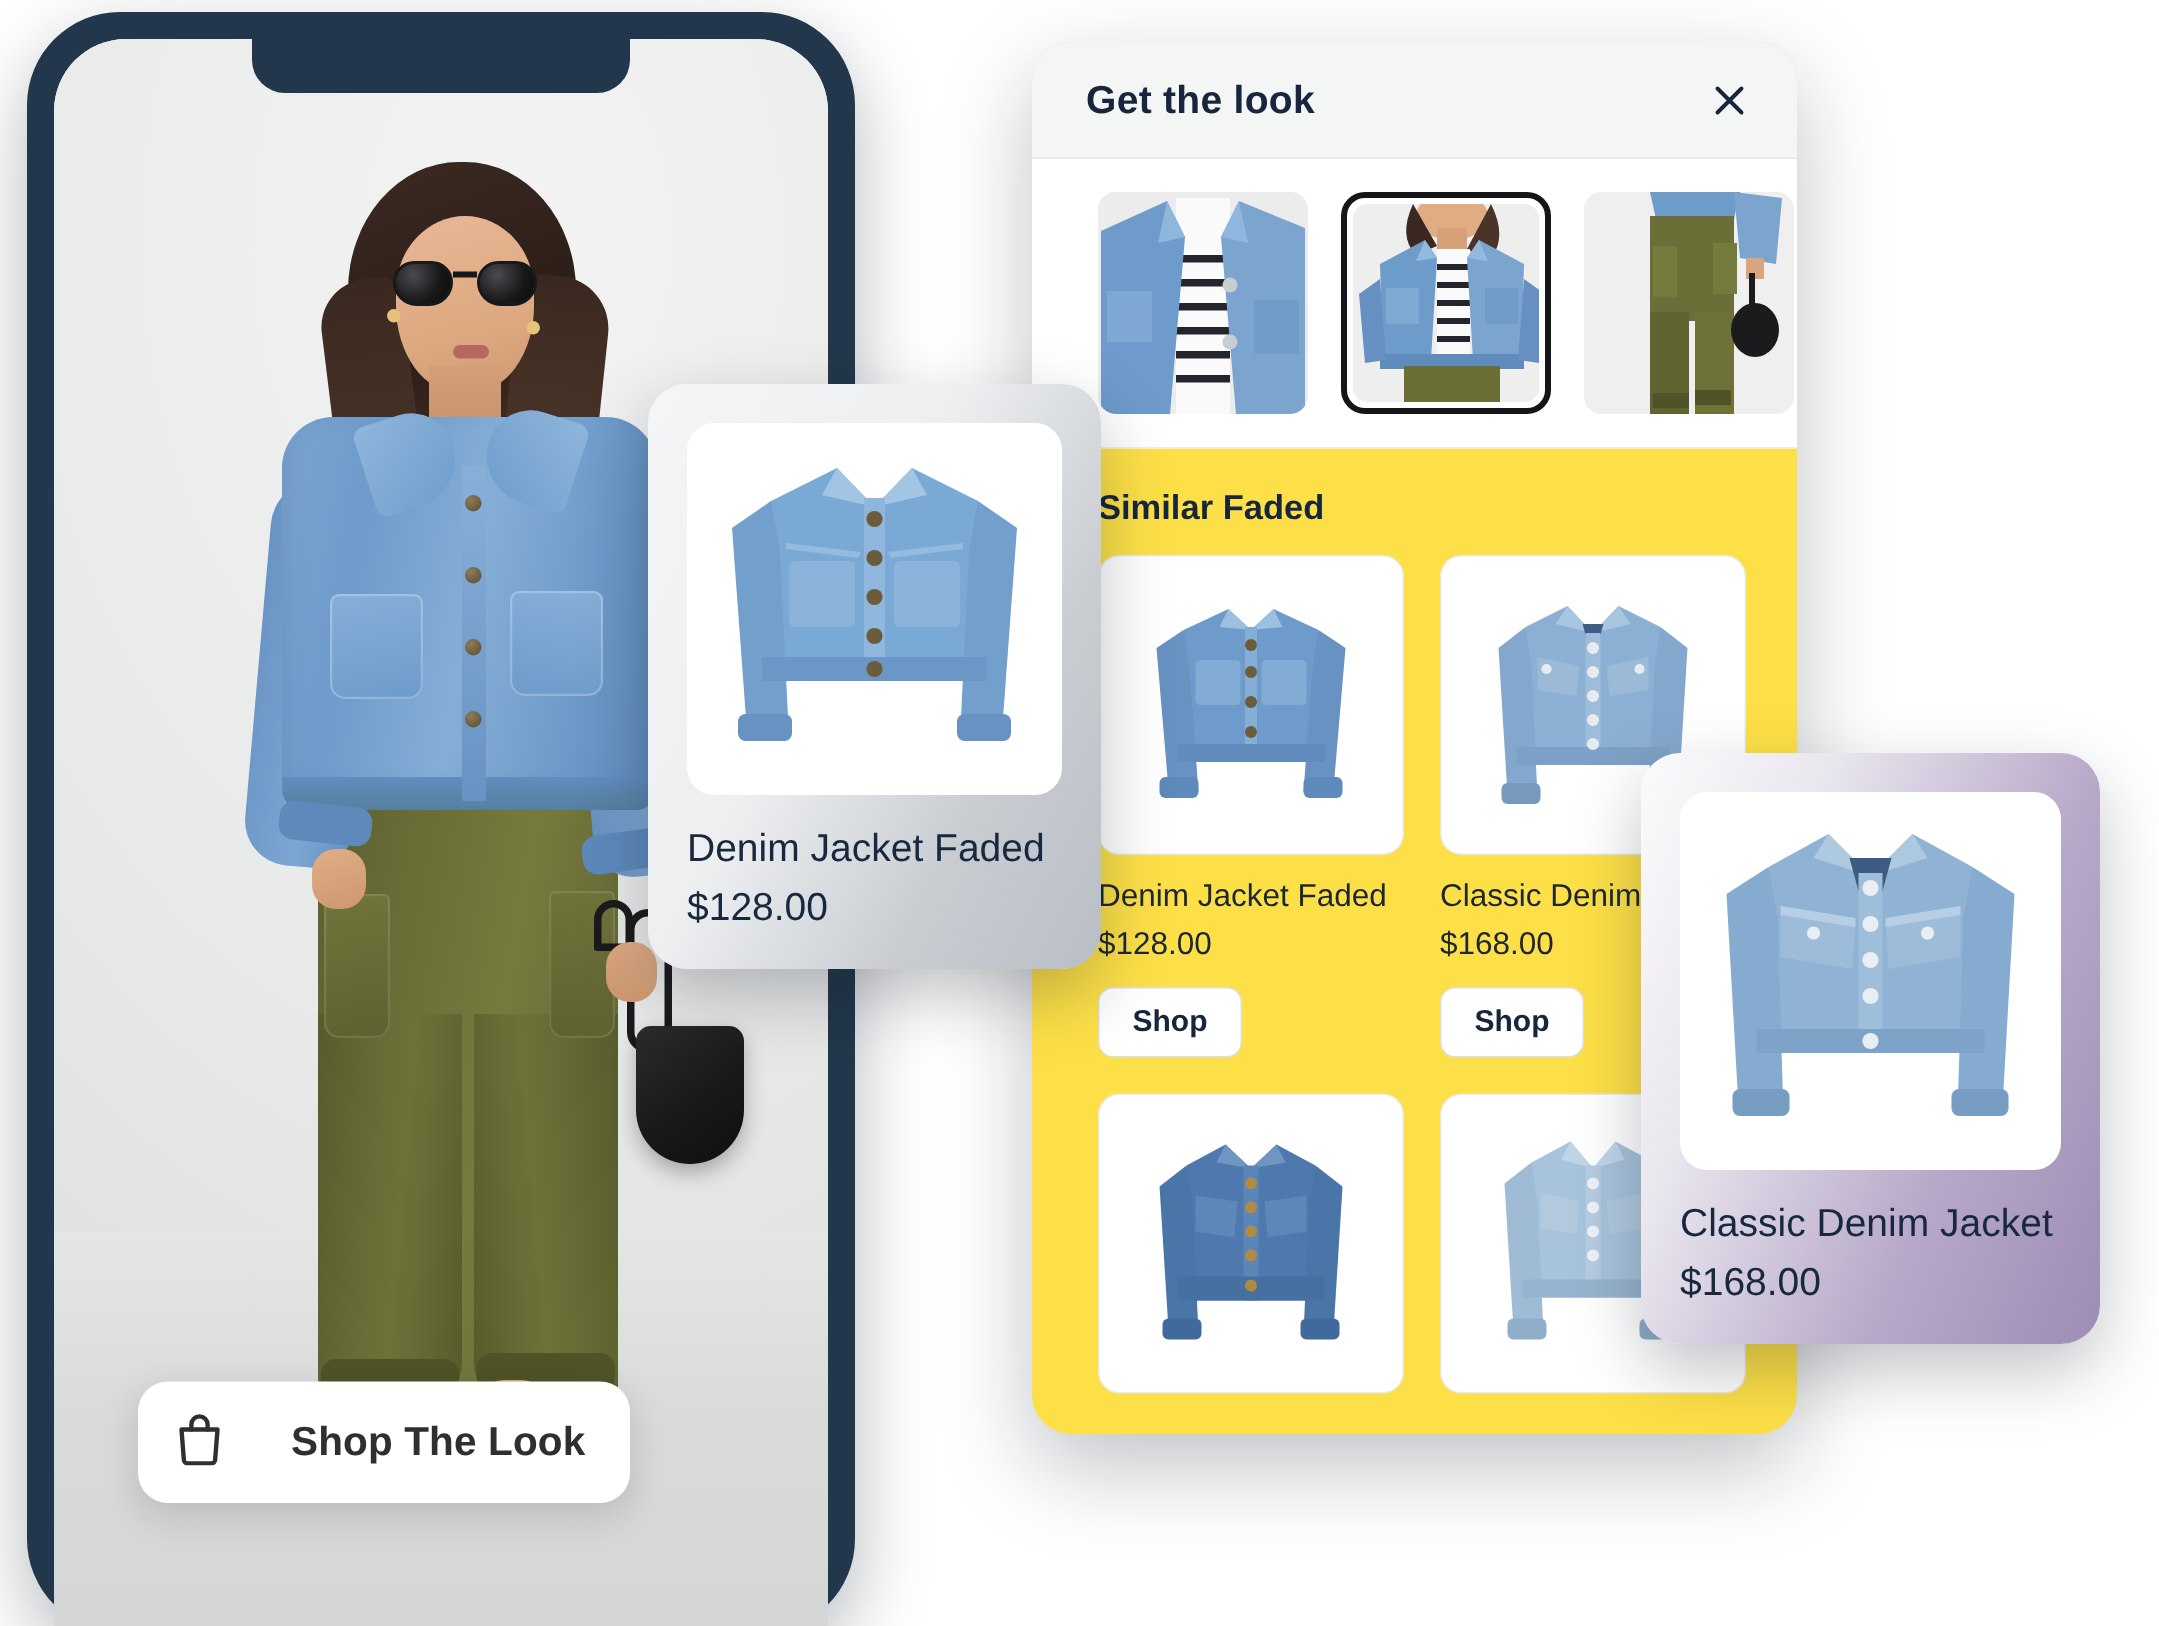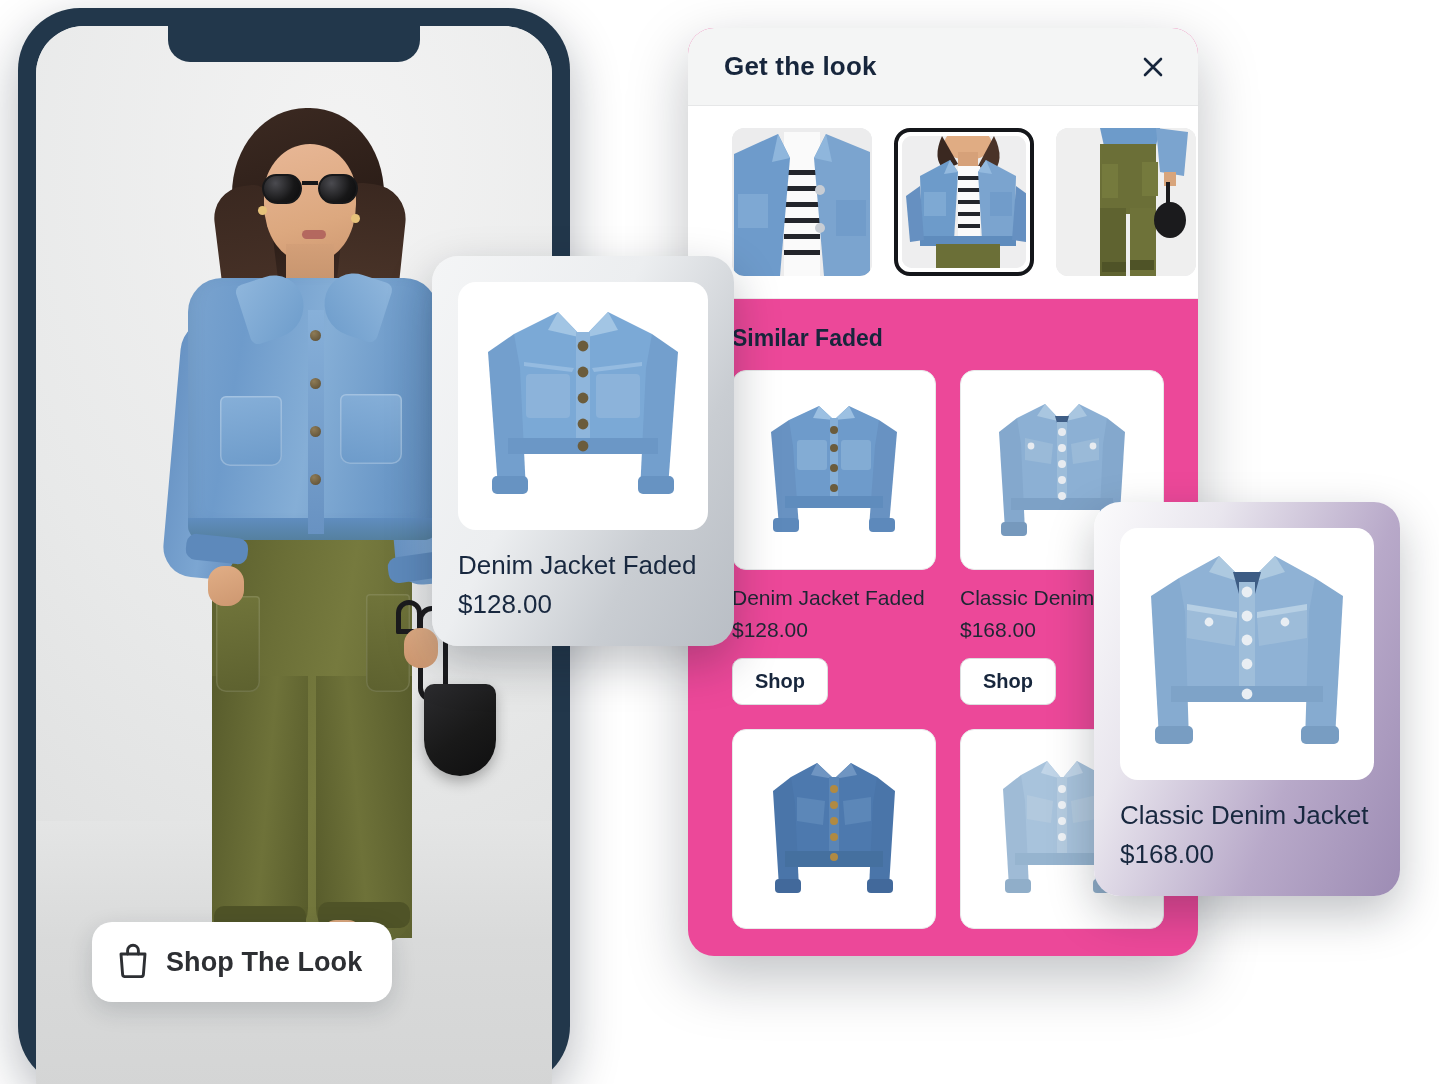--- a/index.html
+++ b/index.html
@@ -165,27 +165,27 @@
 
   
   .shop-look {
     position: absolute; left: 56px; bottom: 126px;
     display: flex; align-items: center; gap: 16px;
     padding: 20px 30px 20px 24px;
     background: #ffffff; border-radius: 20px;
     box-shadow: 0 8px 24px rgba(20,28,45,.16);
     z-index: 8;
   }
-  .shop-look-label { font-size: 27px; font-weight: 600; color: #2d2f33; letter-spacing:.1px; }
+  .shop-look-label { font-size: 27px; font-weight: 600; color: #2d2f33; letter-spacing:.1px;margin-left:28px; }
 
   
   .panel {
     position: absolute; left: 688px; top: 28px;
     width: 510px; height: 928px;
-    background: #ec4899;
+    background: #fde047;
     border-radius: 26px;
     box-shadow: 0 22px 60px rgba(12,18,30,.26);
     overflow: hidden;
   }
   .panel-header {
     height: 78px; background: #f4f5f5;
     border-bottom: 1px solid #e6e7e8;
     display: flex; align-items: center; justify-content: space-between;
     padding: 0 28px 0 36px;
   }

